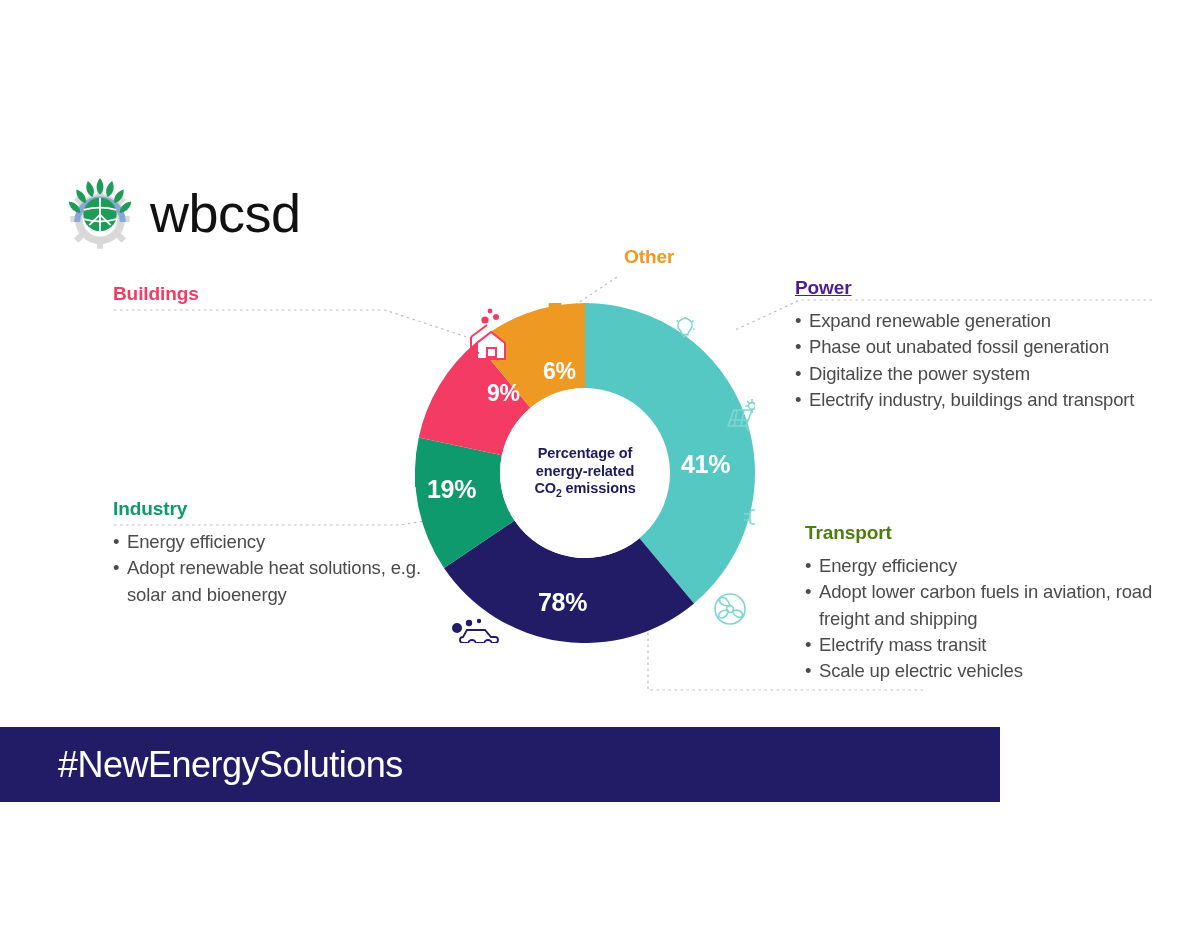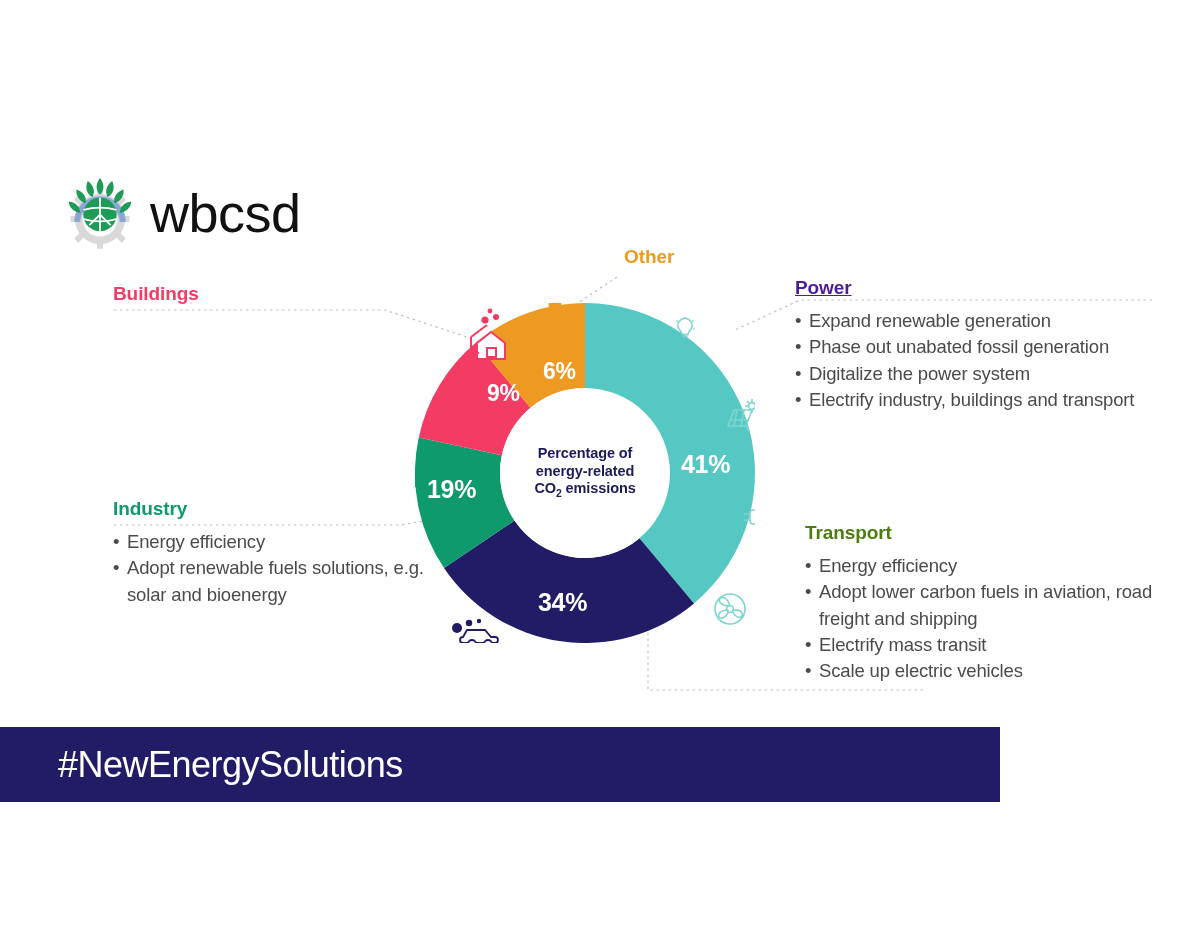--- a/index.html
+++ b/index.html
@@ -279,41 +279,41 @@
 
     <g transform="translate(124,-28)">
       <circle cx="14" cy="46" r="10" fill="#EE9A22"></circle>
       <circle cx="16" cy="30" r="6.5" fill="#EE9A22"></circle>
       <circle cx="14" cy="18" r="4.2" fill="#EE9A22"></circle>
       <circle cx="17" cy="8" r="3" fill="#EE9A22"></circle>
     </g>
   </svg>
 
   <div class="slice-pct" style="left:266px; top:147px;">41%</div>
-  <div class="slice-pct" style="left:123px; top:285px;">34%</div>
+  <div class="slice-pct" style="left:123px; top:285px;">78%</div>
   <div class="slice-pct" style="left:12px; top:172px;text-align:right;">19%</div>
   <div class="slice-pct small" style="left:72px; top:77px;">9%</div>
   <div class="slice-pct small" style="left:128px; top:55px;">6%</div>
 
   <div id="center-label">
     <div>Percentage of</div>
     <div>energy-related</div>
     <div><span>CO</span><sub>2</sub><span> emissions</span></div>
   </div>
 </div>
 
 <div class="callout" id="callout-buildings">
   <div class="callout-title" style="color:#F43B63;">Buildings</div>
 </div>
 
 <div class="callout" id="callout-industry">
   <div class="callout-title" style="color:#0E9A6C;">Industry</div>
   <ul>
     <li>Energy efficiency</li>
-    <li>Adopt renewable fuels solutions, e.g. solar and bioenergy</li>
+    <li>Adopt renewable heat solutions, e.g. solar and bioenergy</li>
   </ul>
 </div>
 
 <div class="callout" id="callout-power">
   <div class="callout-title" style="color:#4c1d95;text-decoration:underline;">Power</div>
   <ul>
     <li>Expand renewable generation</li>
     <li>Phase out unabated fossil generation</li>
     <li>Digitalize the power system</li>
     <li>Electrify industry, buildings and transport</li>

